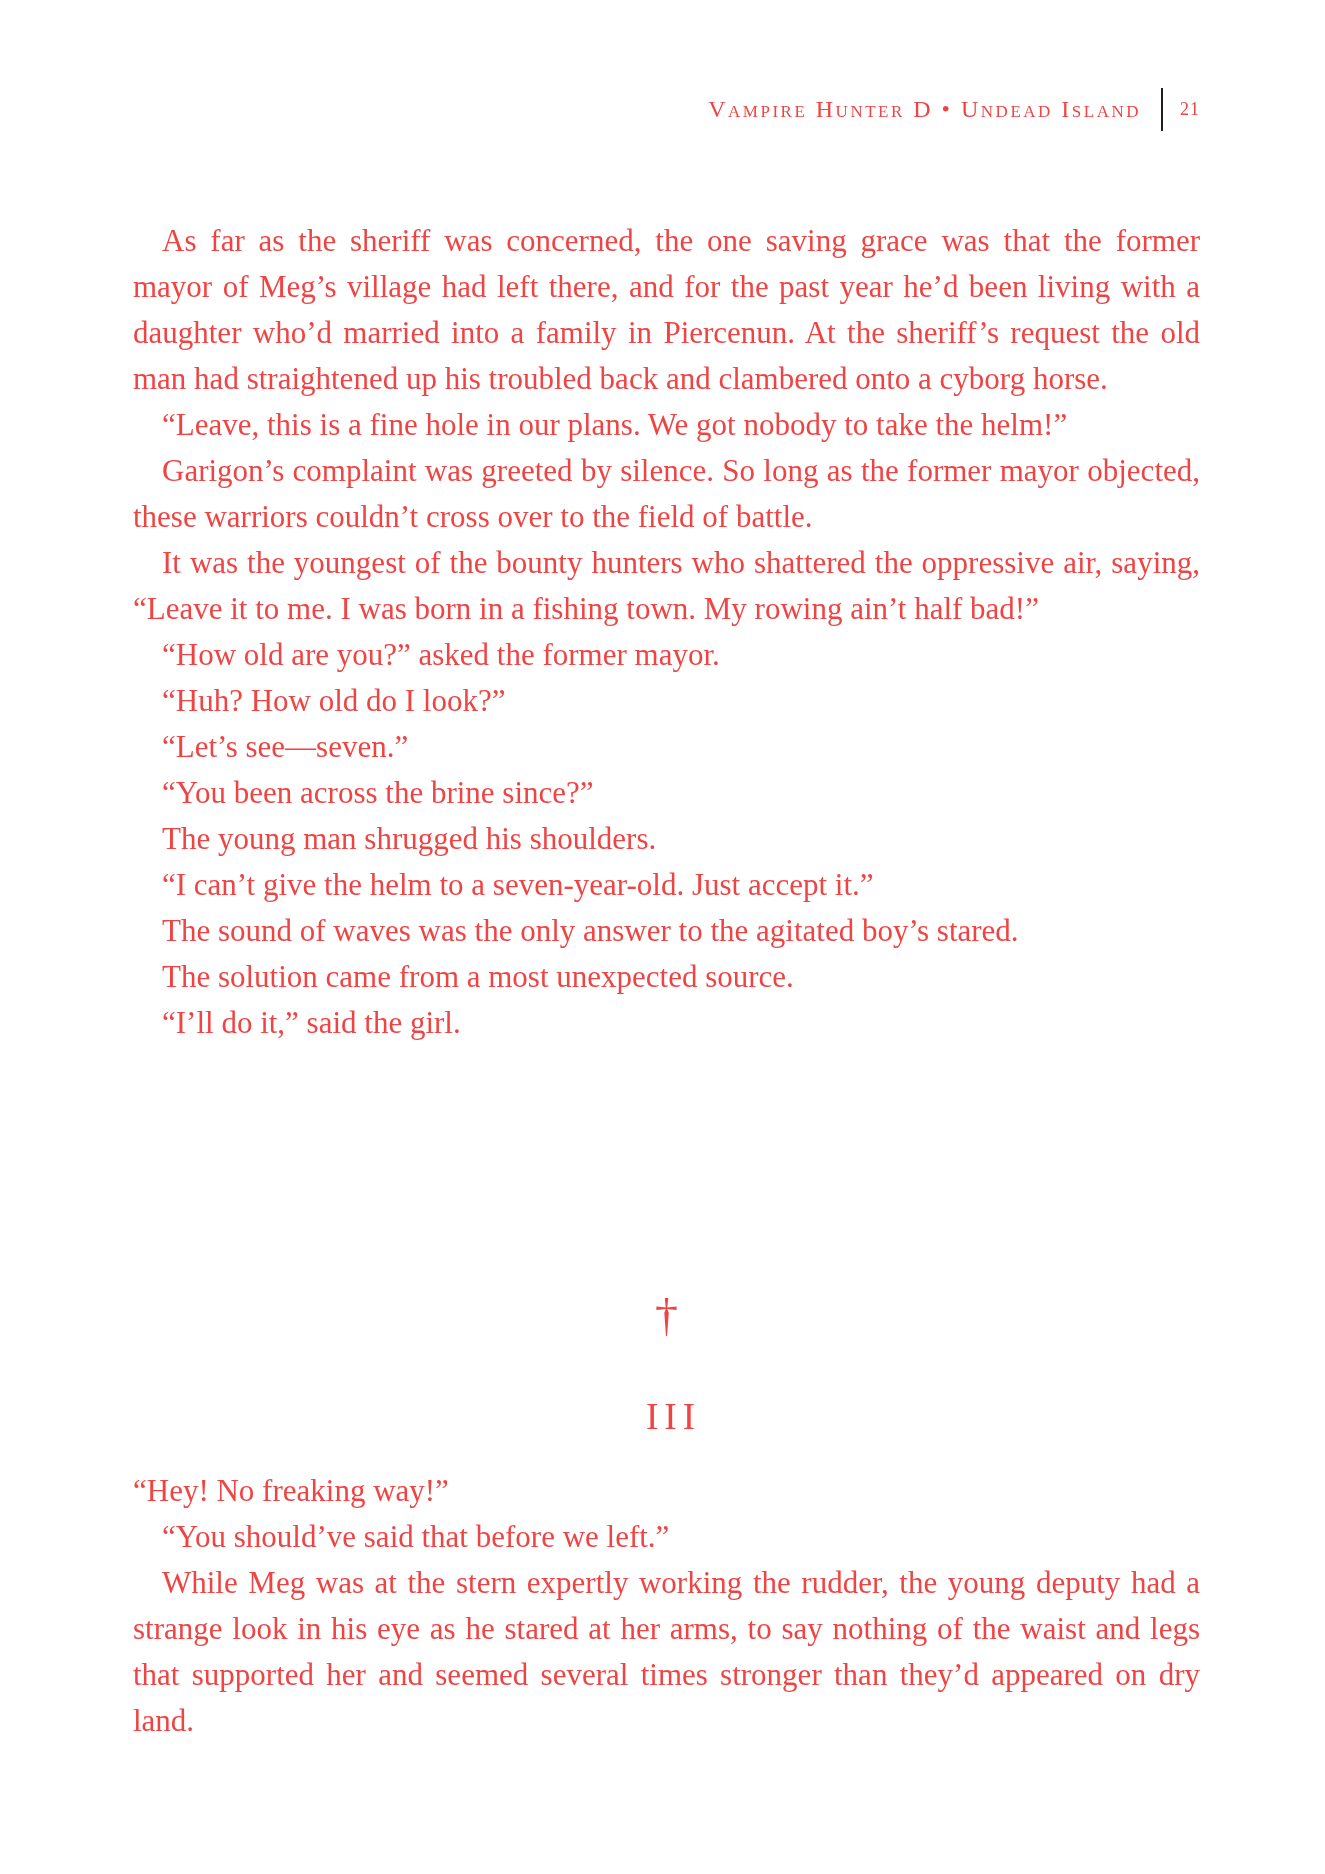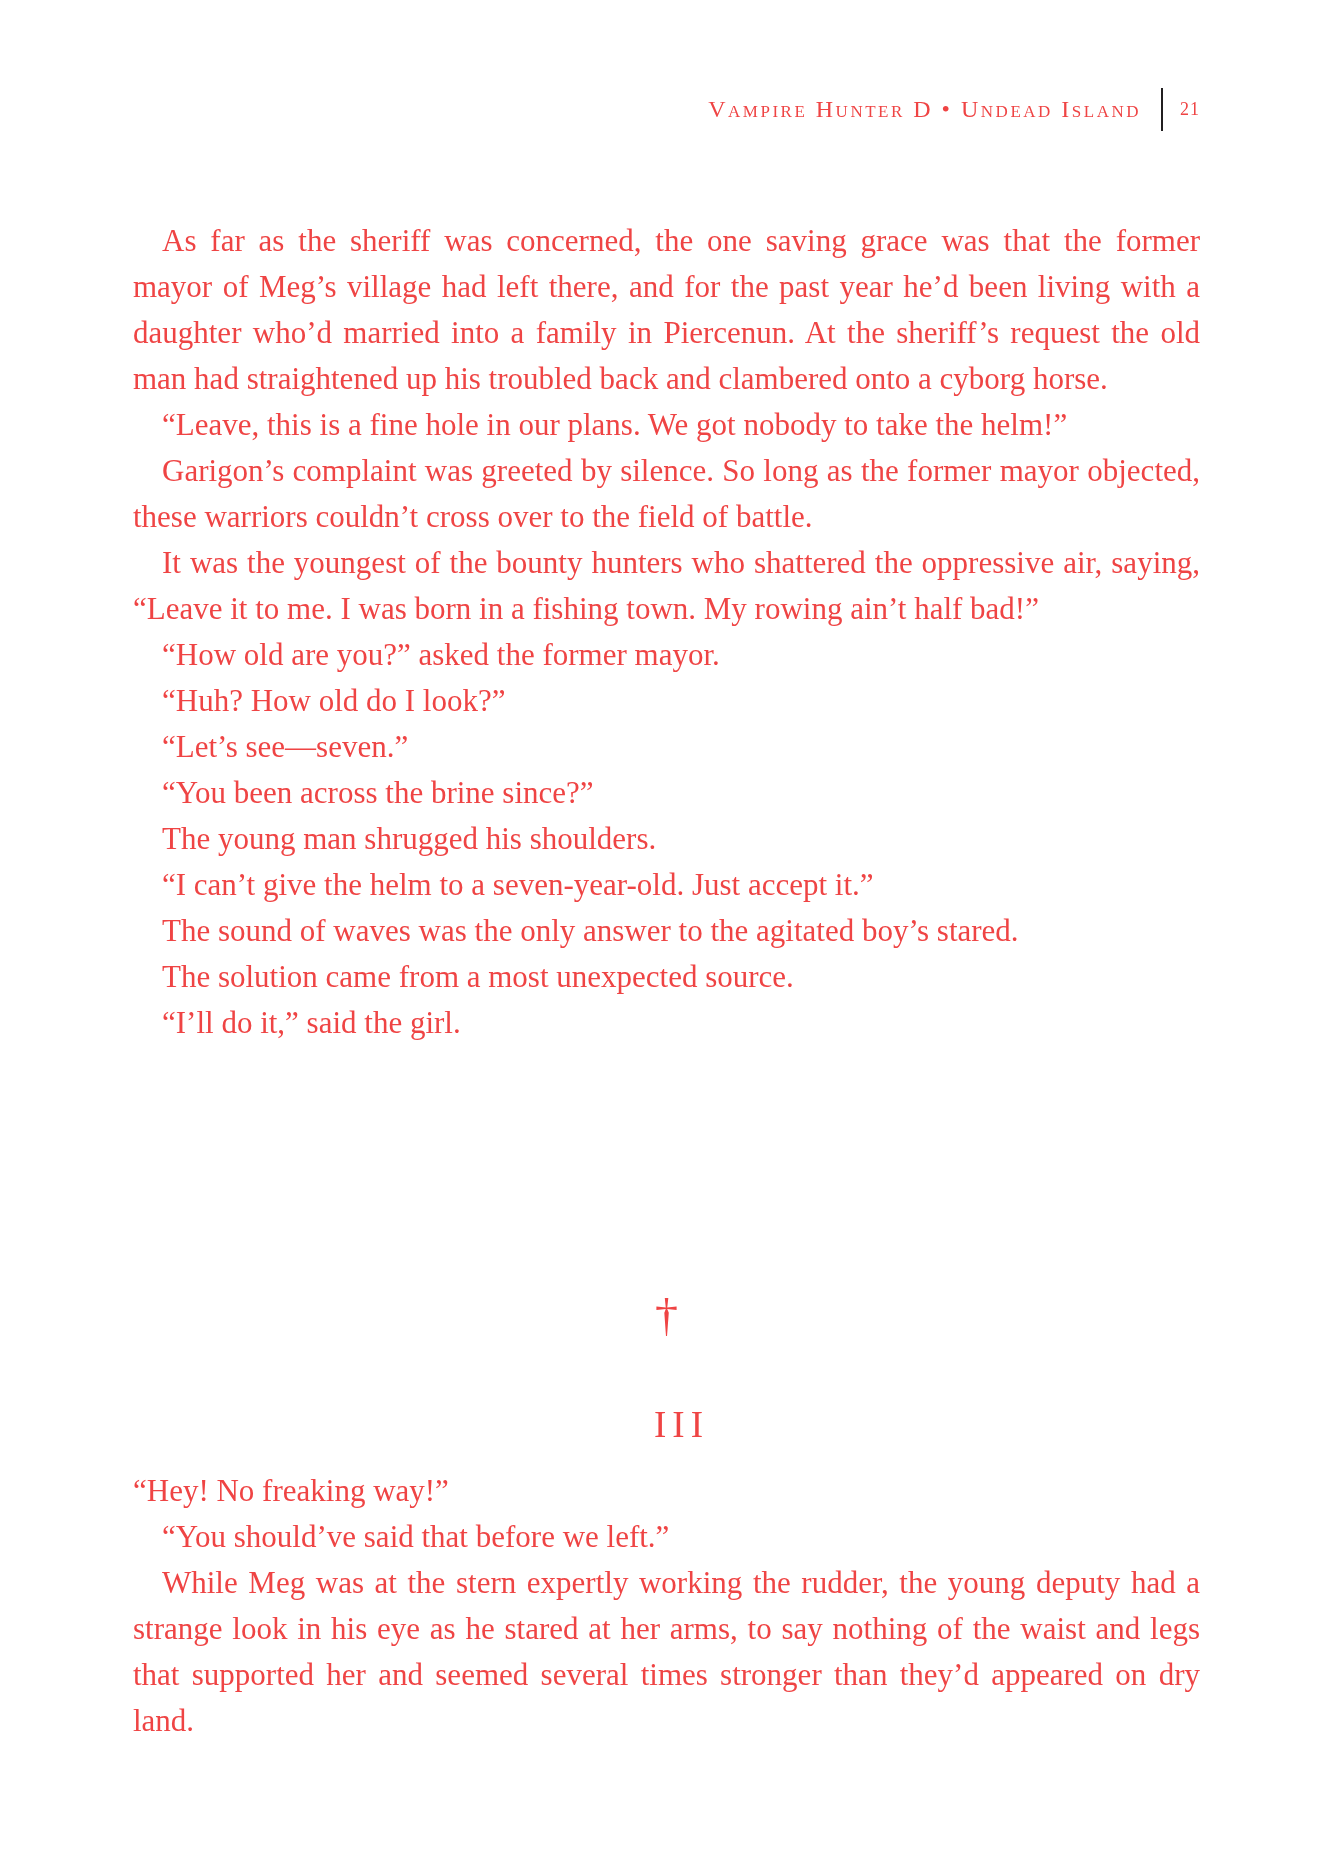--- a/index.html
+++ b/index.html
@@ -63,21 +63,21 @@
     width: 1067px;
     text-align: center;
     font-size: 46px;
     line-height: 1;
   }
   .section-heading {
     position: absolute;
     top: 1394px;
     left: 133px;
     width: 1067px;
-    margin: 12px;
+    margin: 4px;
     text-align: center;
     font-size: 37px;
     font-weight: 400;
     line-height: 1;
     letter-spacing: 6px;
     text-indent: 6px;
   }
 </style>
 </head>
 <body>

